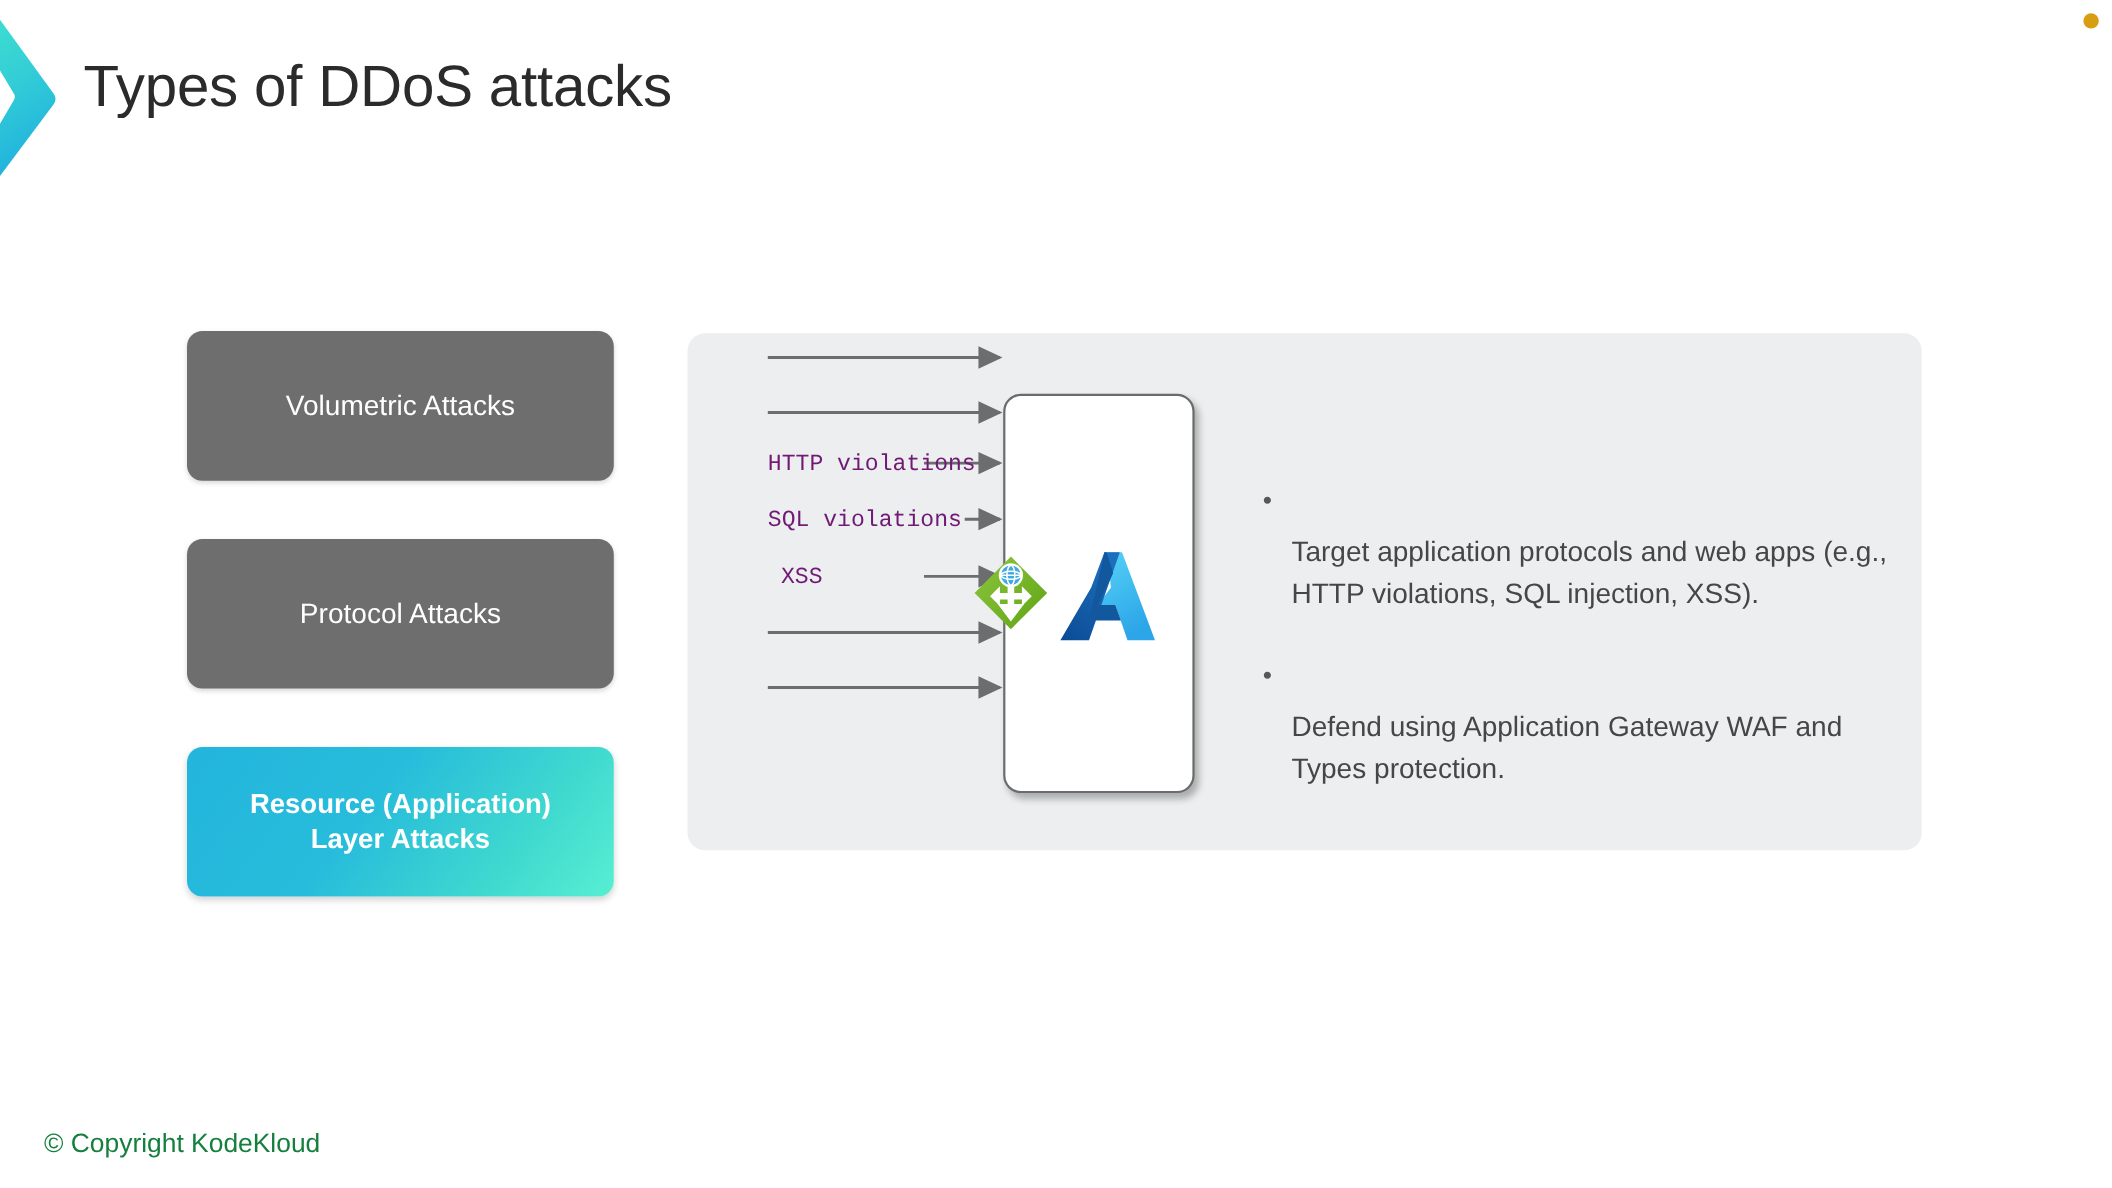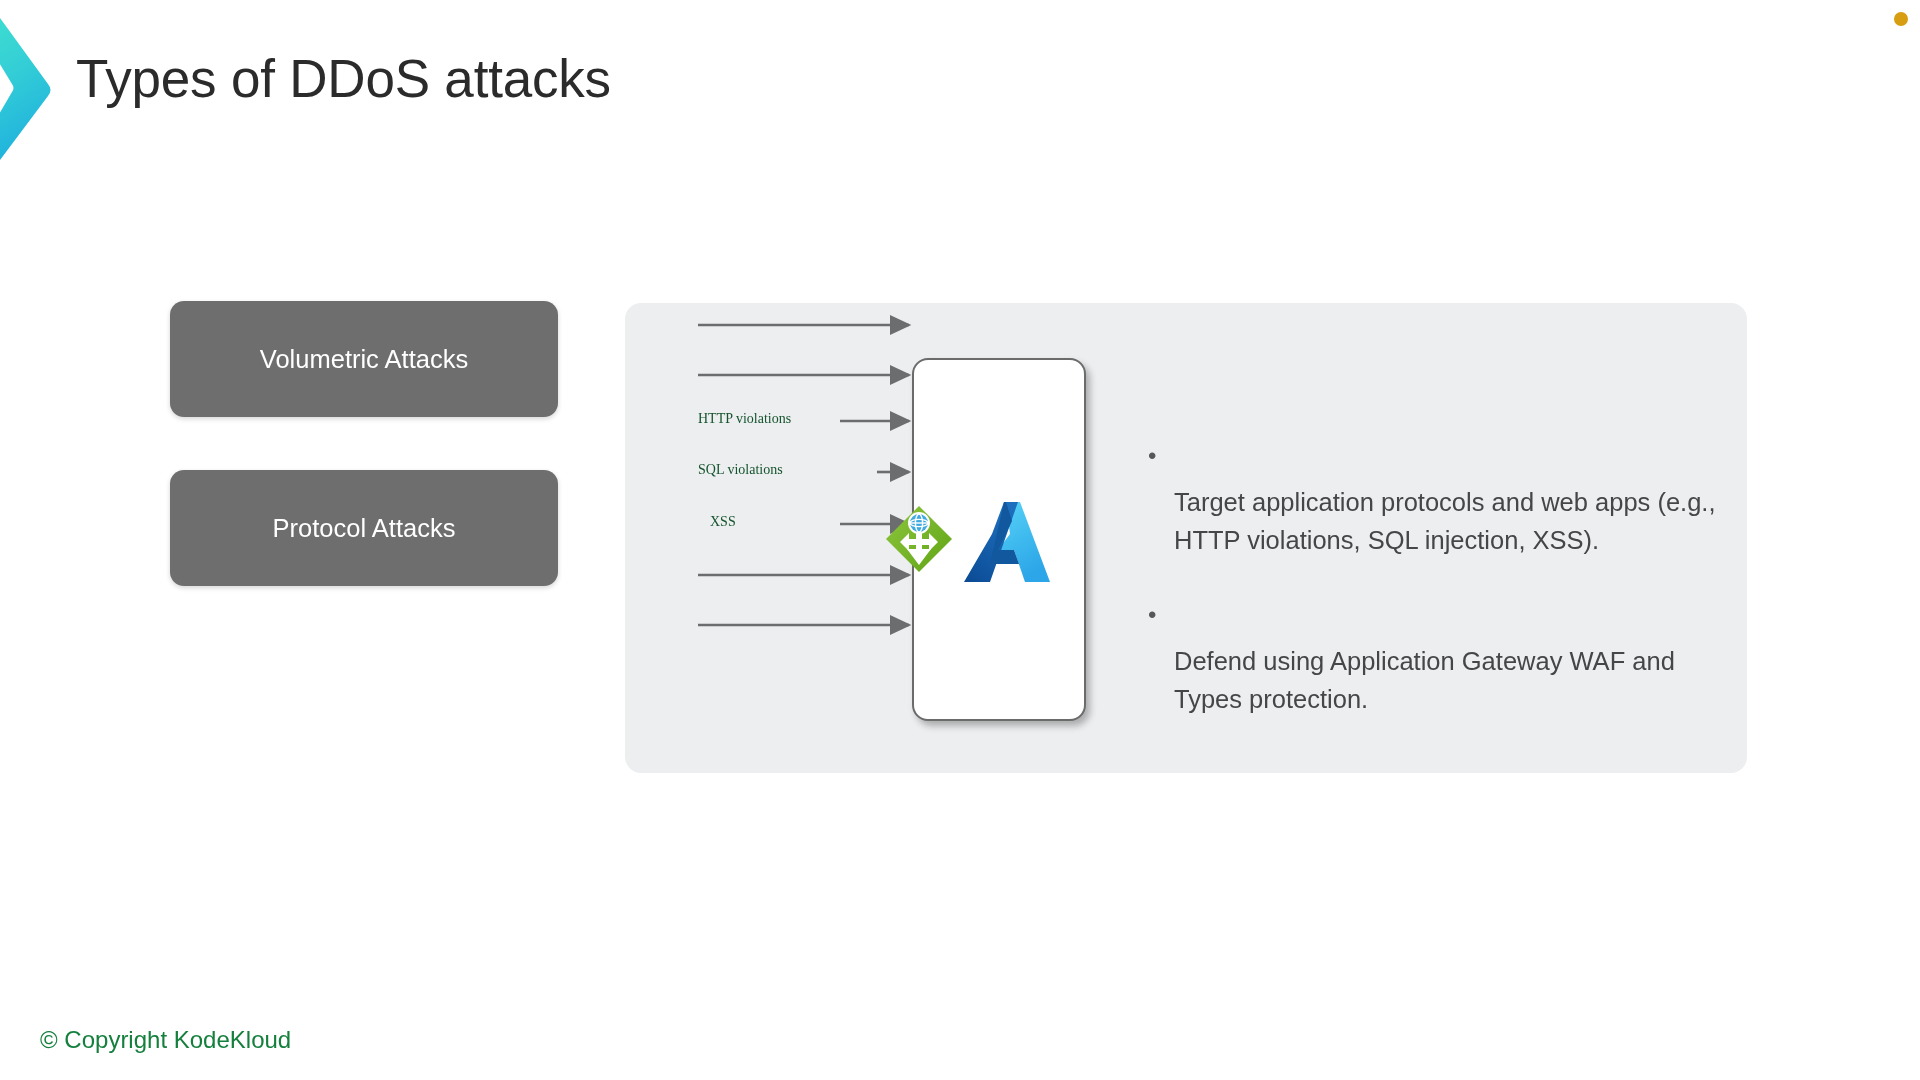--- a/index.html
+++ b/index.html
@@ -36,21 +36,21 @@
   
   .cat-stack {
     position: absolute;
     left: 170px; top: 301px;
     width: 388px;
     display: flex;
     flex-direction: column;
     gap: 53px;
   }
   .cat-btn {
-    width: 388px; height: 116px;
+    width: 388px; height: 136px;
     border-radius: 14px;
     display: flex;
     align-items: center;
     justify-content: center;
     text-align: center;
     color: #ffffff;
     font-size: 25.5px;
     font-weight: 400;
     line-height: 1.28;
     padding: 0 14px;
@@ -76,24 +76,24 @@
   
   .diagram {
     position: absolute;
     left: 0; top: 0;
     width: 490px; height: 470px;
   }
   .diagram svg { display: block; }
 
   .flow-label {
     position: absolute;
-    font-size: 14px;
-    color: #14532d;
+    font-size: 21px;
+    color: #701a75;
     white-space: nowrap;
-    font-family: Liberation Serif, serif;
+    font-family: Liberation Mono, monospace;
   }
   .flow-label.l1 { left: 73px; top: 108px; }
   .flow-label.l2 { left: 73px; top: 159px; }
   .flow-label.l3 { left: 85px; top: 211px; }
 
   
   .app-box {
     position: absolute;
     left: 287px; top: 55px;
     width: 174px; height: 363px;
@@ -180,20 +180,26 @@
   </div>
 
   <div class="slide-title">Types of DDoS attacks</div>
 
   <div class="cat-stack">
     <div class="cat-btn inactive">
       <span>Volumetric Attacks</span>
     </div>
     <div class="cat-btn inactive">
       <span>Protocol Attacks</span>
+    </div>
+    <div class="cat-btn active">
+      <span>
+        <span>Resource (Application)</span><br>
+        <span>Layer Attacks</span>
+      </span>
     </div>
   </div>
 
   <div class="content-panel">
 
     <div class="diagram">
       <svg width="490" height="470" viewBox="0 0 490 470">
         <defs>
           <marker id="ah" markerWidth="9" markerHeight="9" refX="7.5" refY="4.5" orient="auto">
             <path d="M0,0.6 L8.4,4.5 L0,8.4 Z" fill="#6b6d6f"></path>

